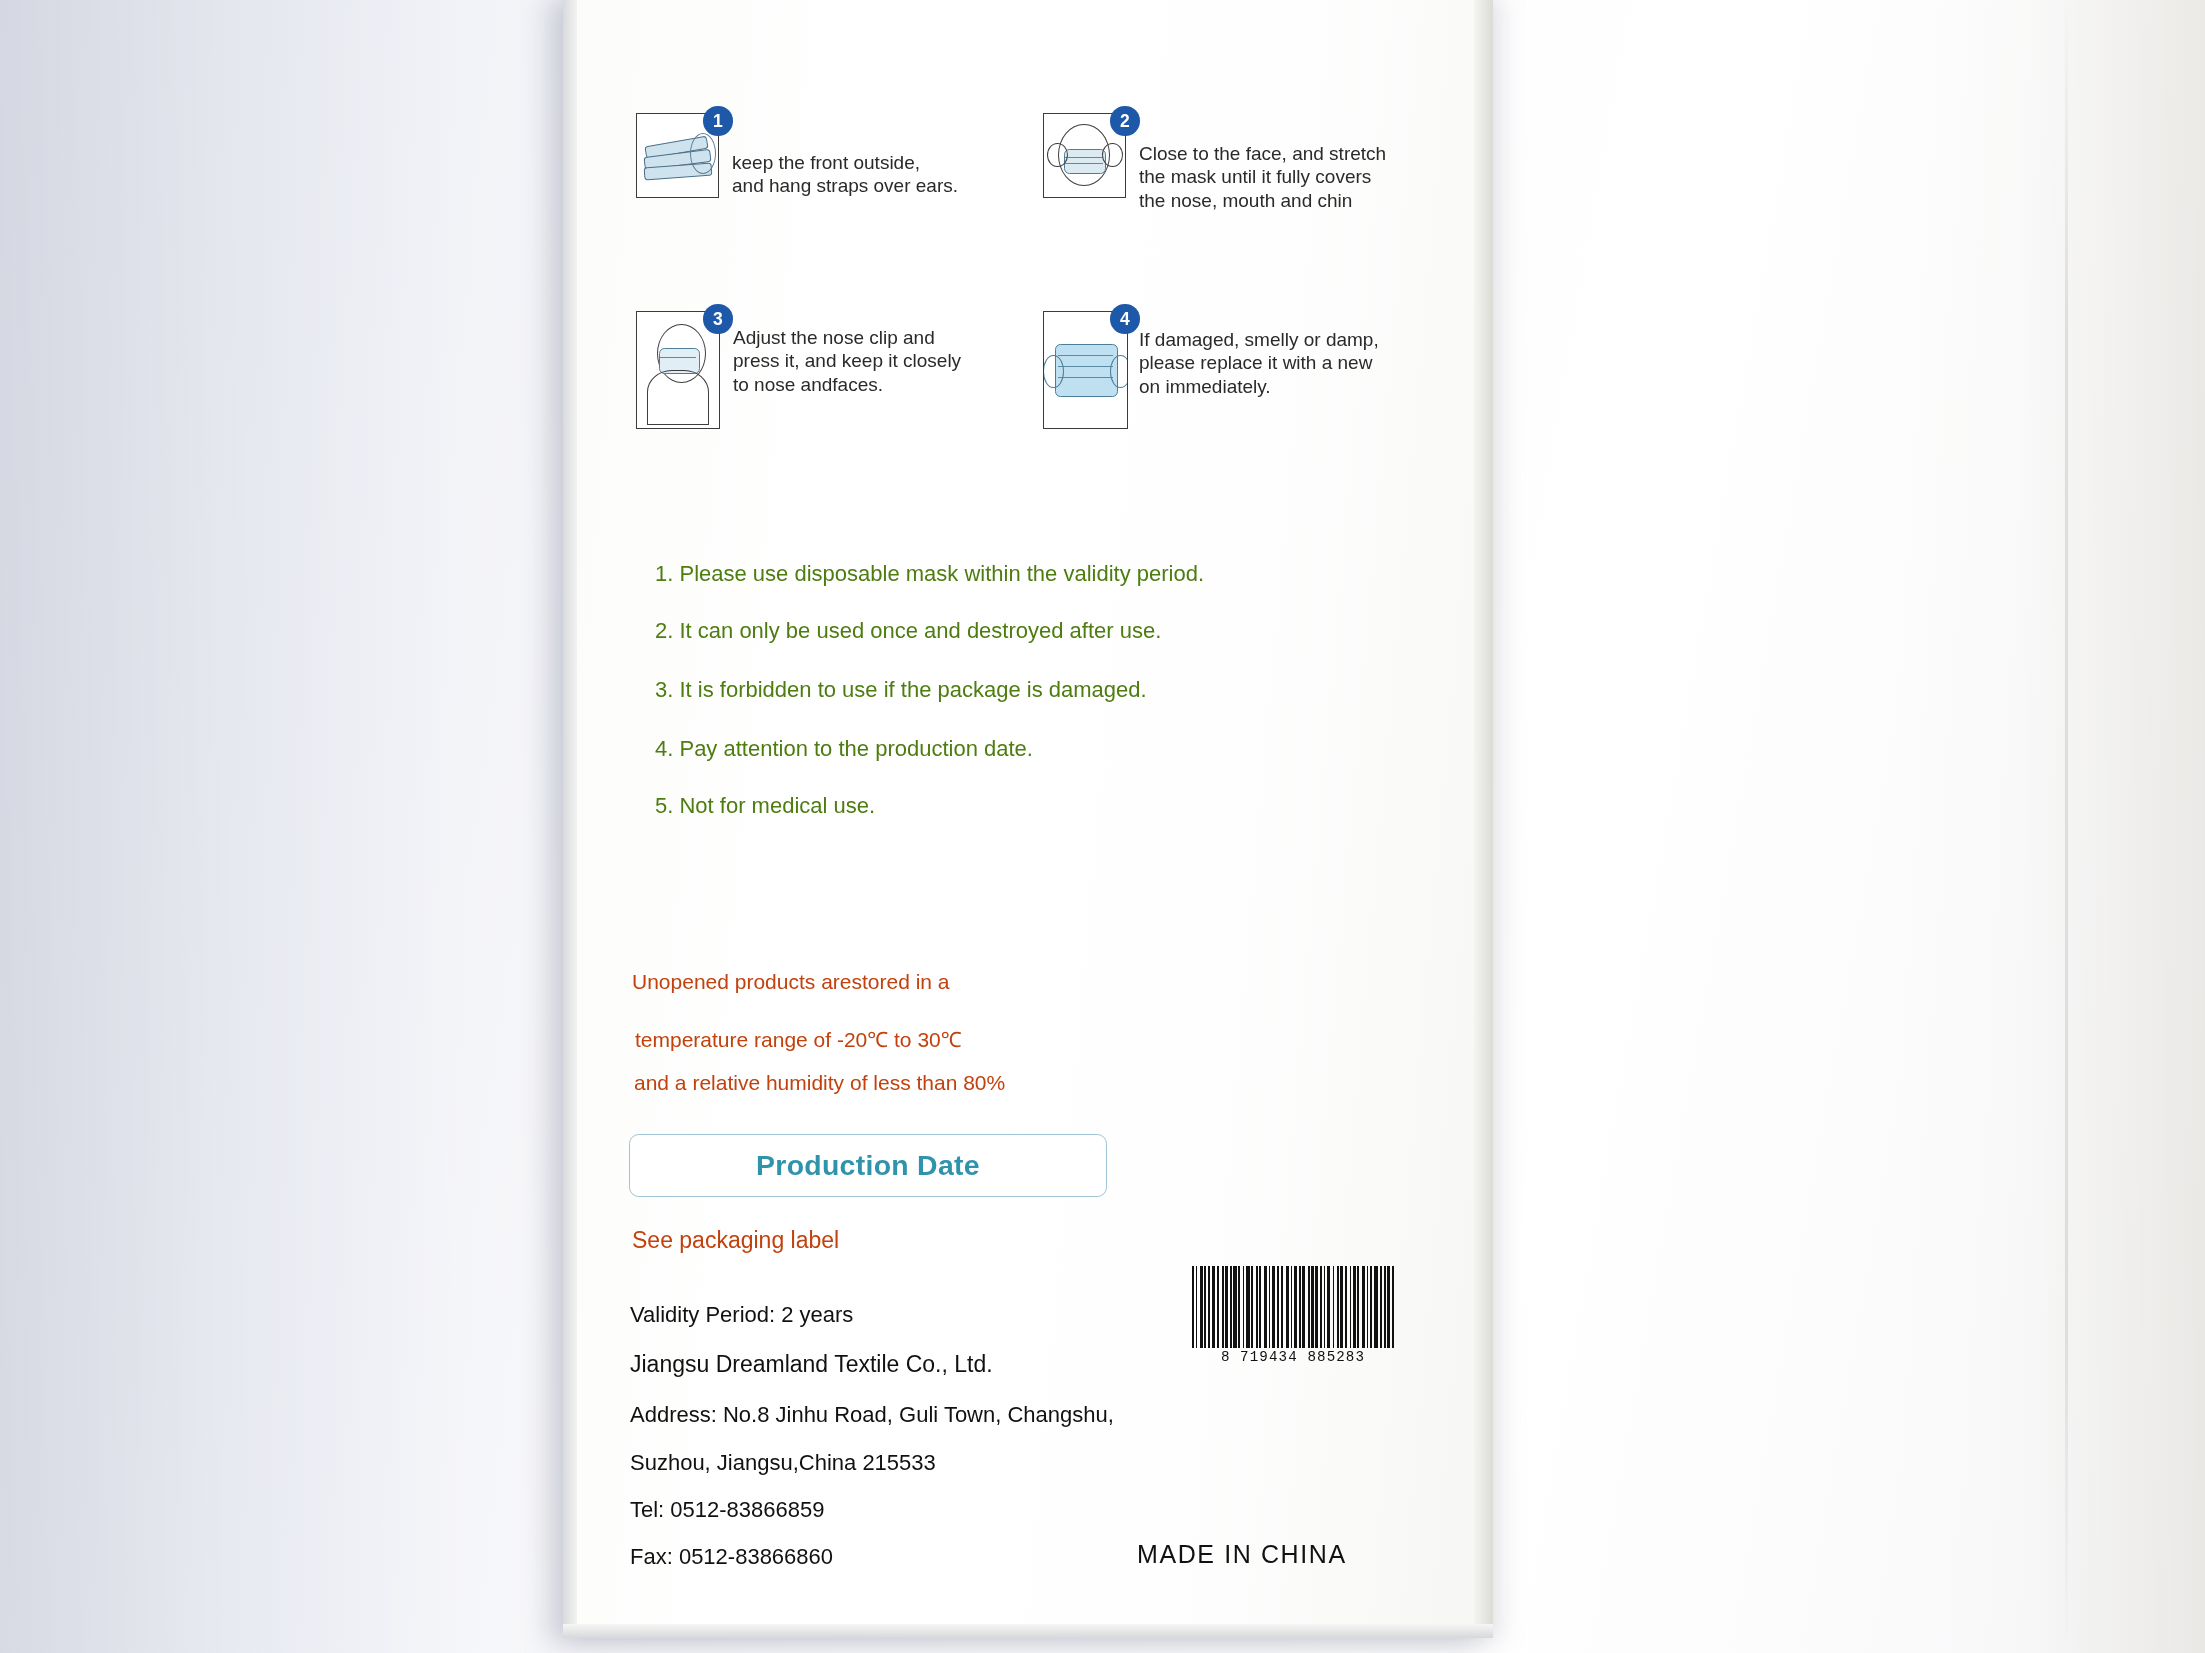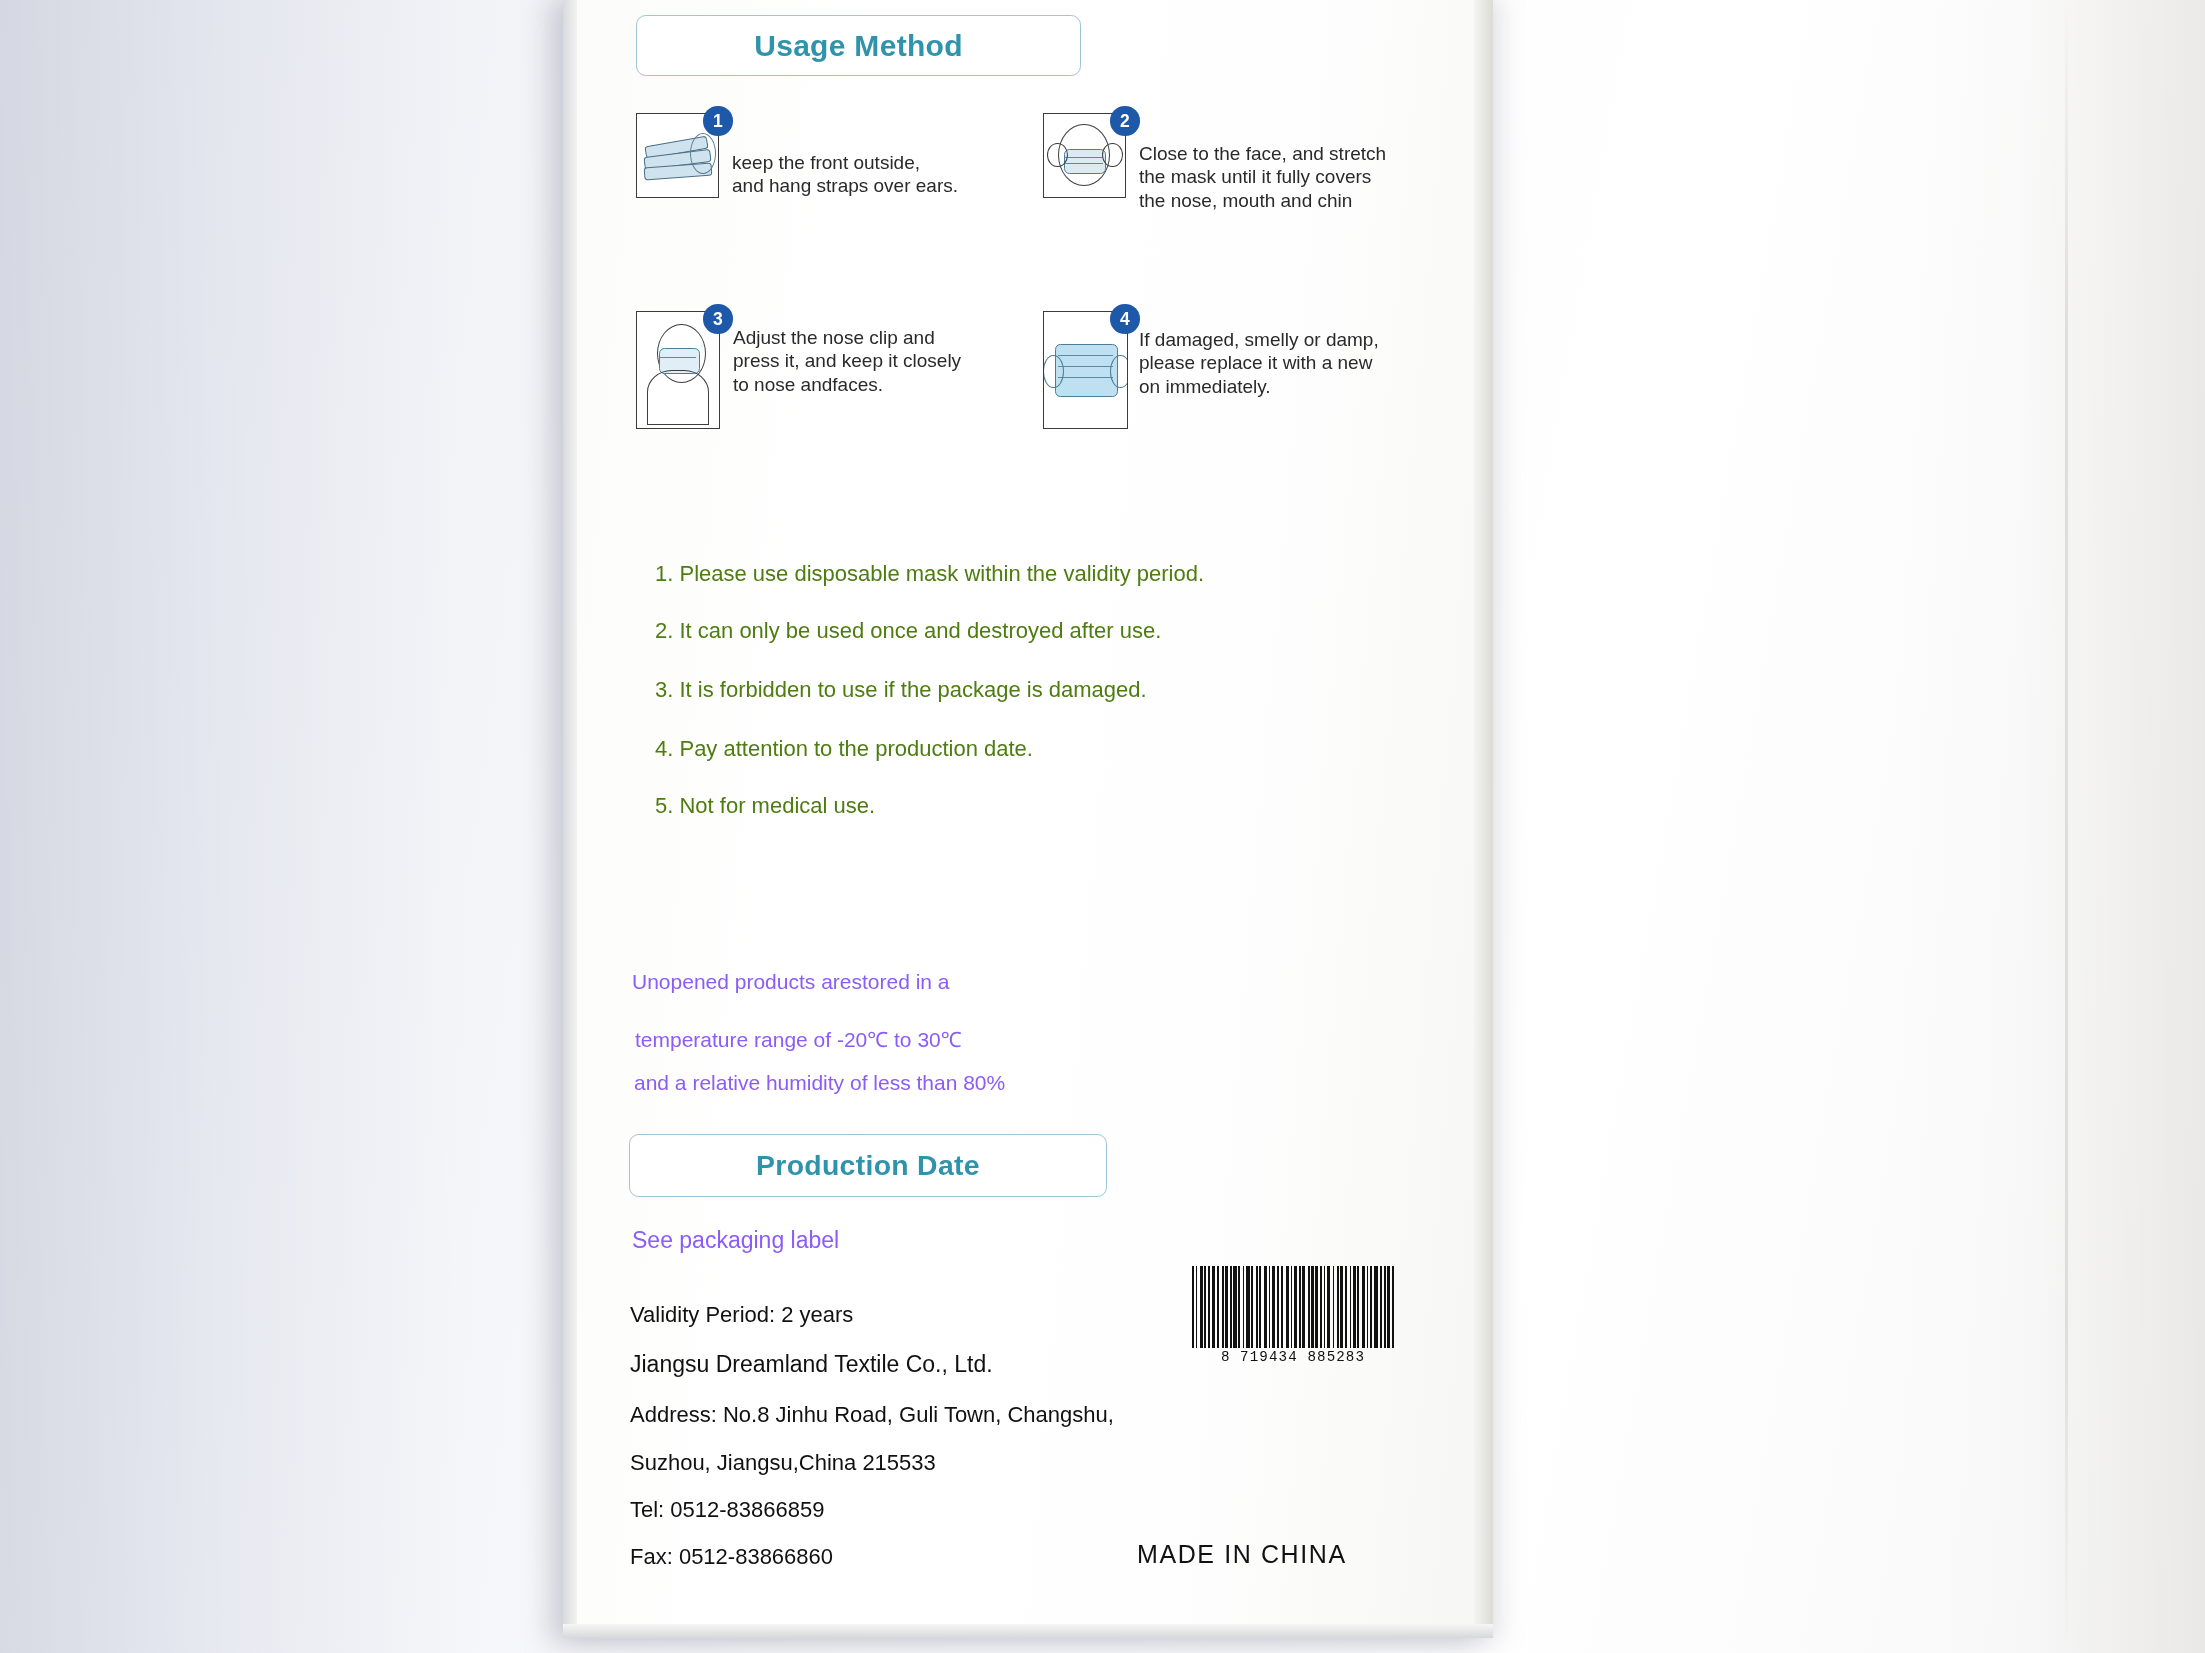--- a/index.html
+++ b/index.html
@@ -165,21 +165,21 @@
     position: absolute;
     font-size: 22px;
     color: #4d7c0f;
     white-space: nowrap;
   }
 
   
   .body-line {
     position: absolute;
     font-size: 21px;
-    color: #8b5cf6;
+    color: #c2410c;
     white-space: nowrap;
   }
 
   
   .barcode-wrap {
     position: absolute;
     left: 596px;
     top: 1274px;
     width: 202px;
     text-align: center;
@@ -226,21 +226,20 @@
 <div class="bg-seam"></div>
 
 <div class="box">
   <div class="box-inner"></div>
   <div class="box-left-edge"></div>
   <div class="box-right-edge"></div>
   <div class="box-bottom-edge"></div>
 
   <div class="content">
 
-    <div class="pill usage">Usage Method</div>
 
     <div class="step">
       <div class="step-thumb" style="left:40px; top:121px; width:81px; height:83px;">
         <div class="mask-art">
           <div class="mask-pleat" style="left:7.7px; top:27px; width:61px; height:11px; transform:rotate(-10deg);"></div>
           <div class="mask-pleat" style="left:6.6px; top:39px; width:65px; height:11px; transform:rotate(-7deg);"></div>
           <div class="mask-pleat" style="left:6.6px; top:51px; width:66px; height:11px; transform:rotate(-4deg);"></div>
           <div class="blue-strap" style="left:53px; top:18.6px; width:24px; height:39px; border-color:#5b7f94;"></div>
         </div>
       </div>

